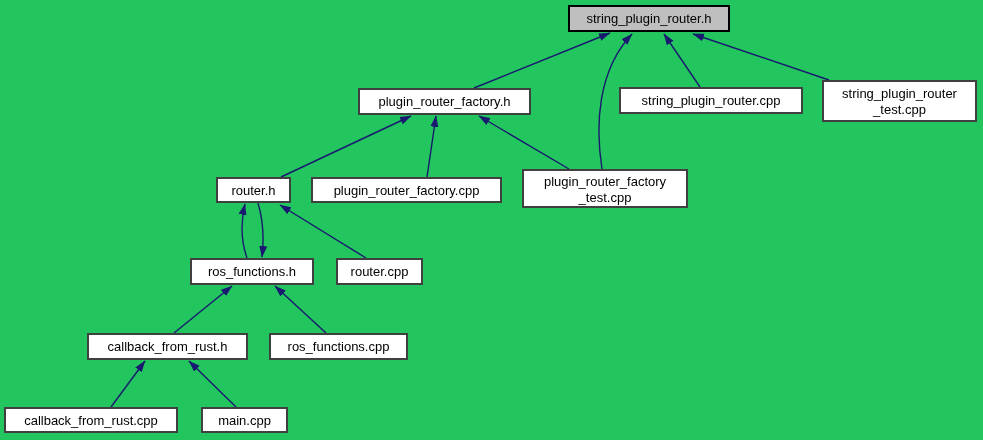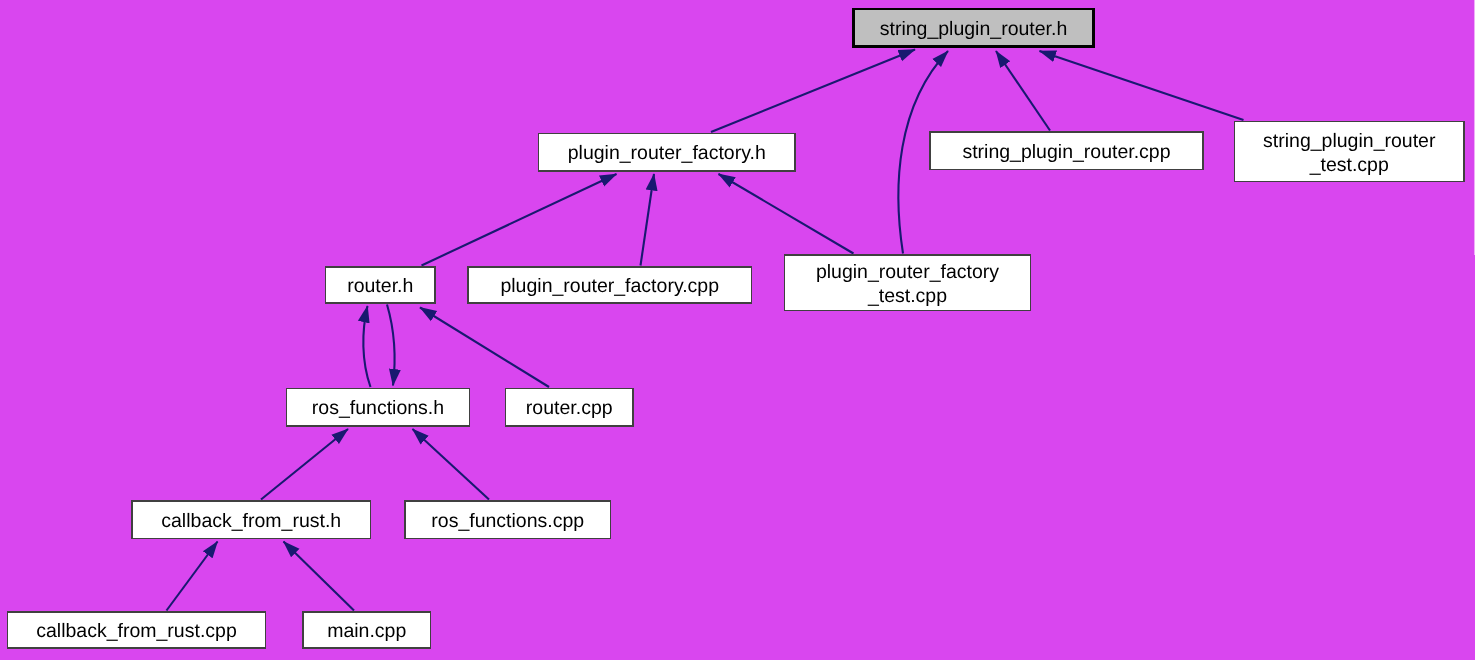--- a/index.html
+++ b/index.html
@@ -5,21 +5,21 @@
   html, body {
     margin: 0;
     padding: 0;
     background: #ffffff;
     font-family: "Liberation Sans", sans-serif;
   }
   #stage {
     position: relative;
     width: 983px;
     height: 440px;
-    background: #d946ef;
+    background: #22c55e;
     overflow: hidden;
   }
   #stage svg {
     display: block;
   }
   .graph-edge {
     fill: none;
   }
   .graph-node rect {
     shape-rendering: crispEdges;

